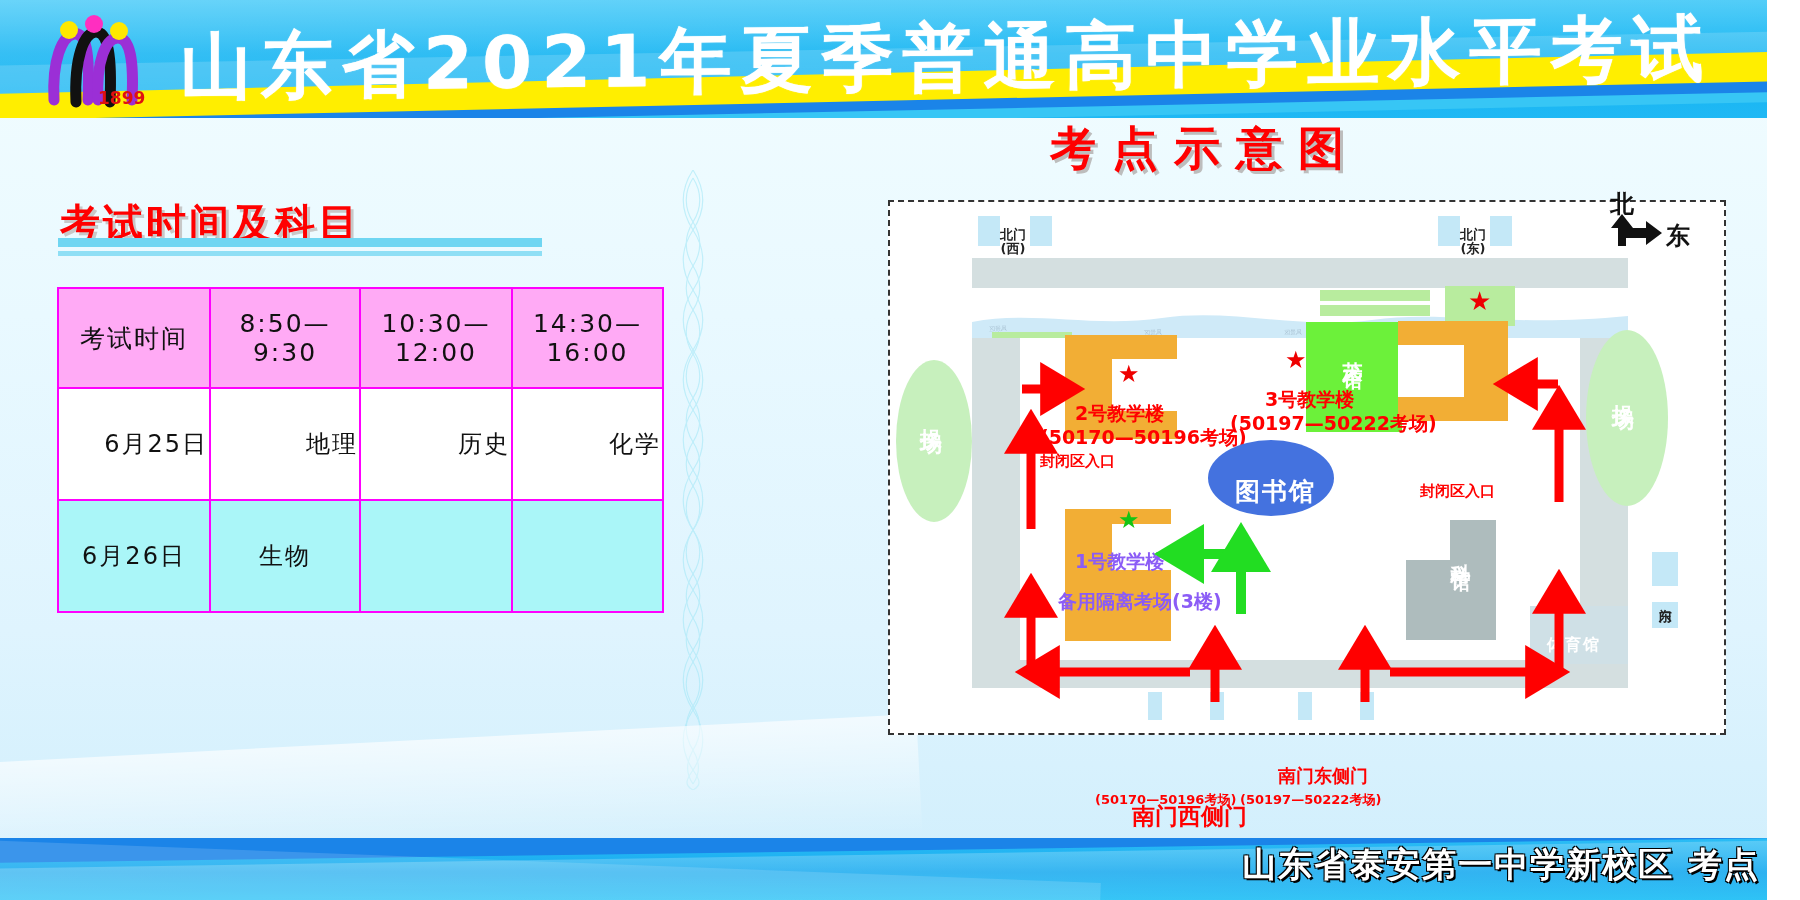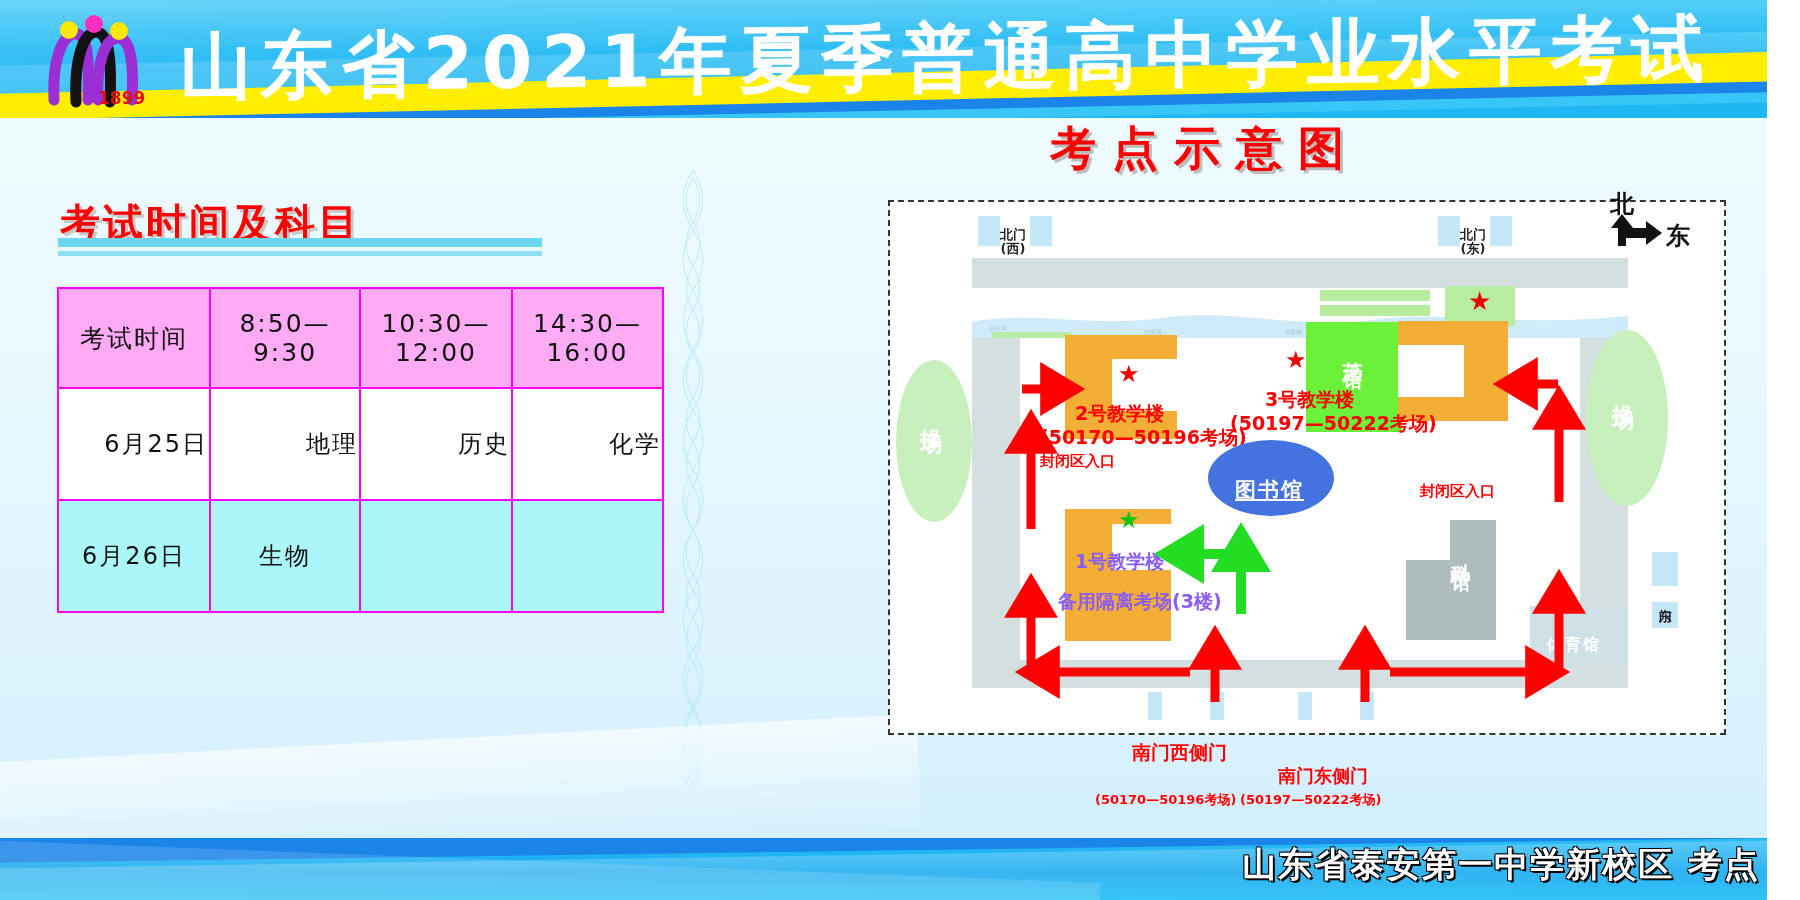--- a/index.html
+++ b/index.html
@@ -225,21 +225,21 @@
       <div class="blk bldg-green" style="left:416px;top:120px;width:96px;height:110px;"></div>
       <div class="lbl lbl-white vert" style="left:452px;top:132px;font-size:20px;letter-spacing:3px;">艺术馆</div>
 
       <div class="blk bldg-orange" style="left:508px;top:119px;width:110px;height:100px;"></div>
       <div class="blk white" style="left:508px;top:143px;width:66px;height:52px;"></div>
       <div class="star star-red" style="left:395px;top:146px;font-size:24px;">★</div>
       <div class="lbl lbl-red" style="left:375px;top:176px;font-size:19px;">3号教学楼</div>
       <div class="lbl lbl-red" style="left:340px;top:200px;font-size:19px;">(50197—50222考场)</div>
 
       <div class="blk lib" style="left:318px;top:238px;width:126px;height:76px;"></div>
-      <div class="lbl lbl-white" style="left:345px;top:265px;font-size:21px;letter-spacing:2px;text-decoration:underline;">图书馆</div>
+      <div class="lbl lbl-white" style="left:345px;top:265px;font-size:25px;letter-spacing:2px;">图书馆</div>
 
       <div class="blk bldg-orange" style="left:175px;top:307px;width:106px;height:132px;"></div>
       <div class="blk white" style="left:222px;top:322px;width:62px;height:46px;"></div>
       <div class="star star-green" style="left:228px;top:306px;font-size:24px;">★</div>
       <div class="lbl lbl-green" style="left:185px;top:338px;font-size:19px;">1号教学楼</div>
       <div class="lbl lbl-green" style="left:168px;top:378px;font-size:19px;">备用隔离考场(3楼)</div>
 
       <div class="blk bldg-grey" style="left:516px;top:318px;width:90px;height:120px;"></div>
       <div class="blk white" style="left:516px;top:318px;width:44px;height:40px;"></div>
       <div class="lbl lbl-white vert" style="left:560px;top:334px;font-size:20px;letter-spacing:3px;">科学馆</div>
@@ -312,21 +312,21 @@
 
   <div class="compass" style="left:0;top:0;">
     <svg style="position:absolute;left:1590px;top:188px;width:170px;height:70px;" viewBox="0 0 170 70">
       <text x="20" y="24" font-size="24" font-weight="bold" fill="#111" font-family="DejaVu Sans, sans-serif">北</text>
       <path d="M28 58 L28 40 L21 40 L32 26 L43 40 L36 40 L36 58 Z" fill="#111"></path>
       <path d="M34 40 L56 40 L56 33 L72 45 L56 57 L56 50 L34 50 Z" fill="#111"></path>
       <text x="76" y="56" font-size="24" font-weight="bold" fill="#111" font-family="DejaVu Sans, sans-serif">东</text>
     </svg>
   </div>
 
-  <div class="lbl lbl-red" style="position:absolute;left:1132px;top:731px;font-size:19px;">南门西侧门</div>
+  <div class="lbl lbl-red" style="position:absolute;left:1132px;top:792px;font-size:23px;">南门西侧门</div>
   <div class="lbl lbl-red" style="position:absolute;left:1095px;top:781px;font-size:13px;">(50170—50196考场)</div>
 
   <div class="lbl lbl-red" style="position:absolute;left:1278px;top:755px;font-size:18px;">南门东侧门</div>
   <div class="lbl lbl-red" style="position:absolute;left:1240px;top:781px;font-size:13px;">(50197—50222考场)</div>
 
   <div class="footer">
     <div class="ft-w1"></div>
     <div class="ft-w2"></div>
     <div class="ft-w3"></div>
     <div class="ft-text">山东省泰安第一中学新校区  考点</div>

